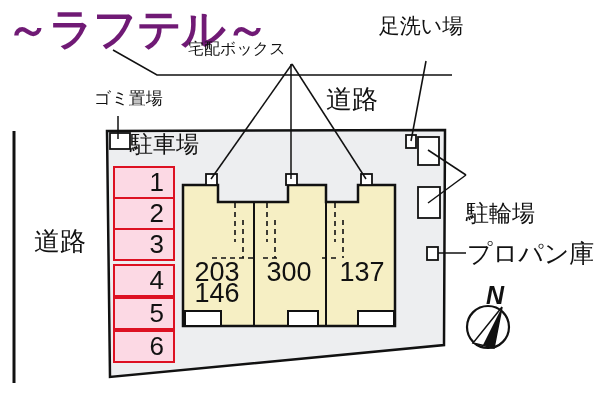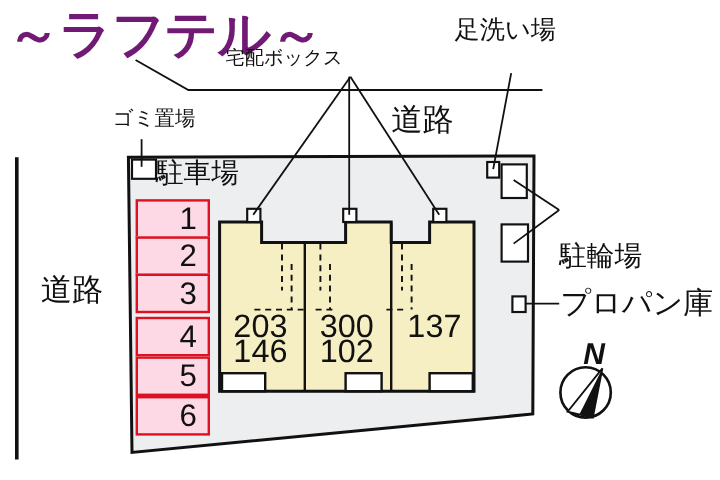--- a/index.html
+++ b/index.html
@@ -115,19 +115,18 @@
   <div class="pspace" style="top:264px">4</div>
   <div class="pspace" style="top:297px">5</div>
   <div class="pspace" style="top:330px">6</div>
 
   <div class="unit" style="left:182px">
     <div>203</div>
     <div>146</div>
   </div>
   <div class="unit" style="left:254px">
     <div>300</div>
-    <div>102</div>
   </div>
   <div class="unit" style="left:327px">
     <div>137</div>
   </div>
 
 </div>
 
 </body></html>

